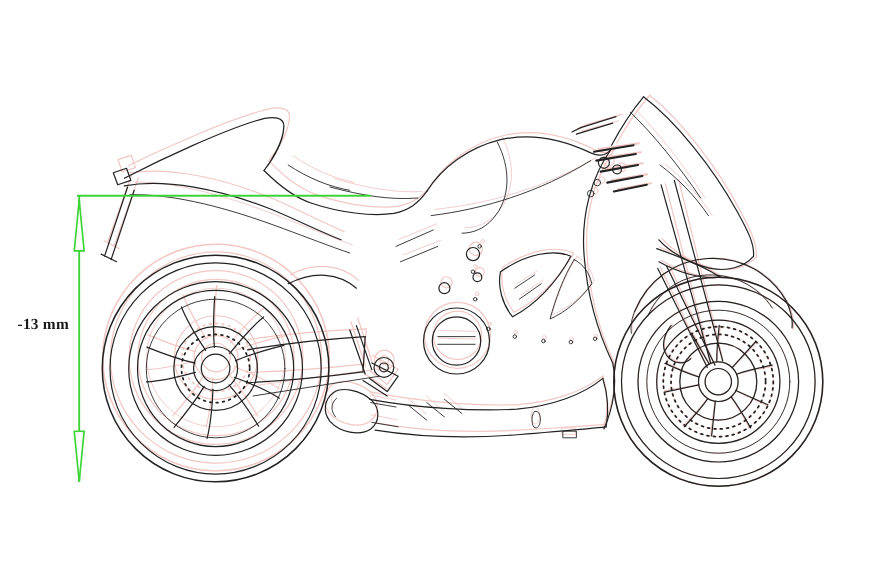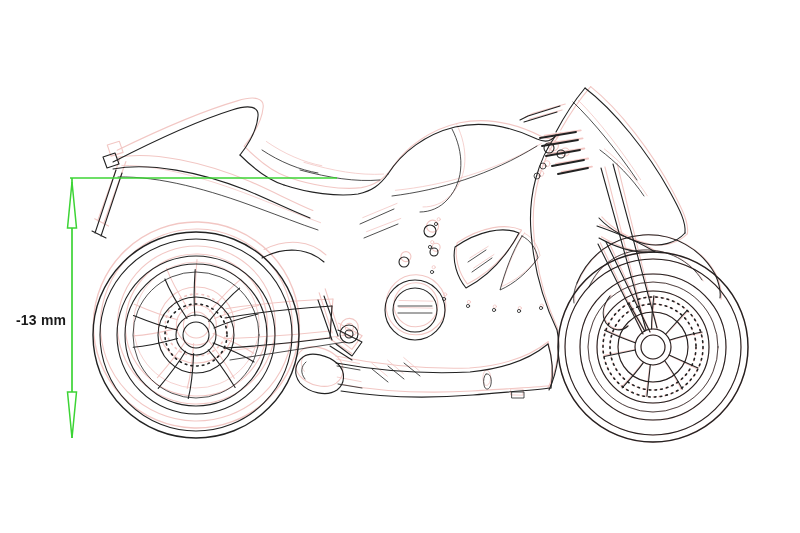--- a/index.html
+++ b/index.html
@@ -18,24 +18,24 @@
   }
   .bikeart .thin{stroke-width:0.8;}
   .bikeart .tire{stroke-width:1.4;}
   .bikeart .drill{stroke-dasharray:1.6 4.2;stroke-width:1.6;}
   .bikeart .busy{stroke-width:1.9;}
   use.ghost{color:var(--color-ghost,#f2c7c4);}
   use.current{color:var(--color-line,#222222);}
   .dim{stroke:var(--color-dimension,#3cd435);stroke-width:1.7;fill:none;}
   .dim-arrow{fill:#ffffff;stroke:var(--color-dimension,#3cd435);stroke-width:1.5;}
   .dim-label{
-    position:absolute;left:16px;top:312px;
+    position:absolute;left:16px;top:288px;
     font-size:14px;font-weight:bold;
     color:var(--color-label,#1a1a1a);
-    letter-spacing:0.2px;white-space:nowrap;
+    letter-spacing:0.2px;white-space:nowrap;font-family:Liberation Serif, serif;
   }
 </style>
 </head>
 <body>
 
 <div class="canvas">
 
   <svg width="800" height="533" viewBox="0 0 800 533">
 
     <defs>

